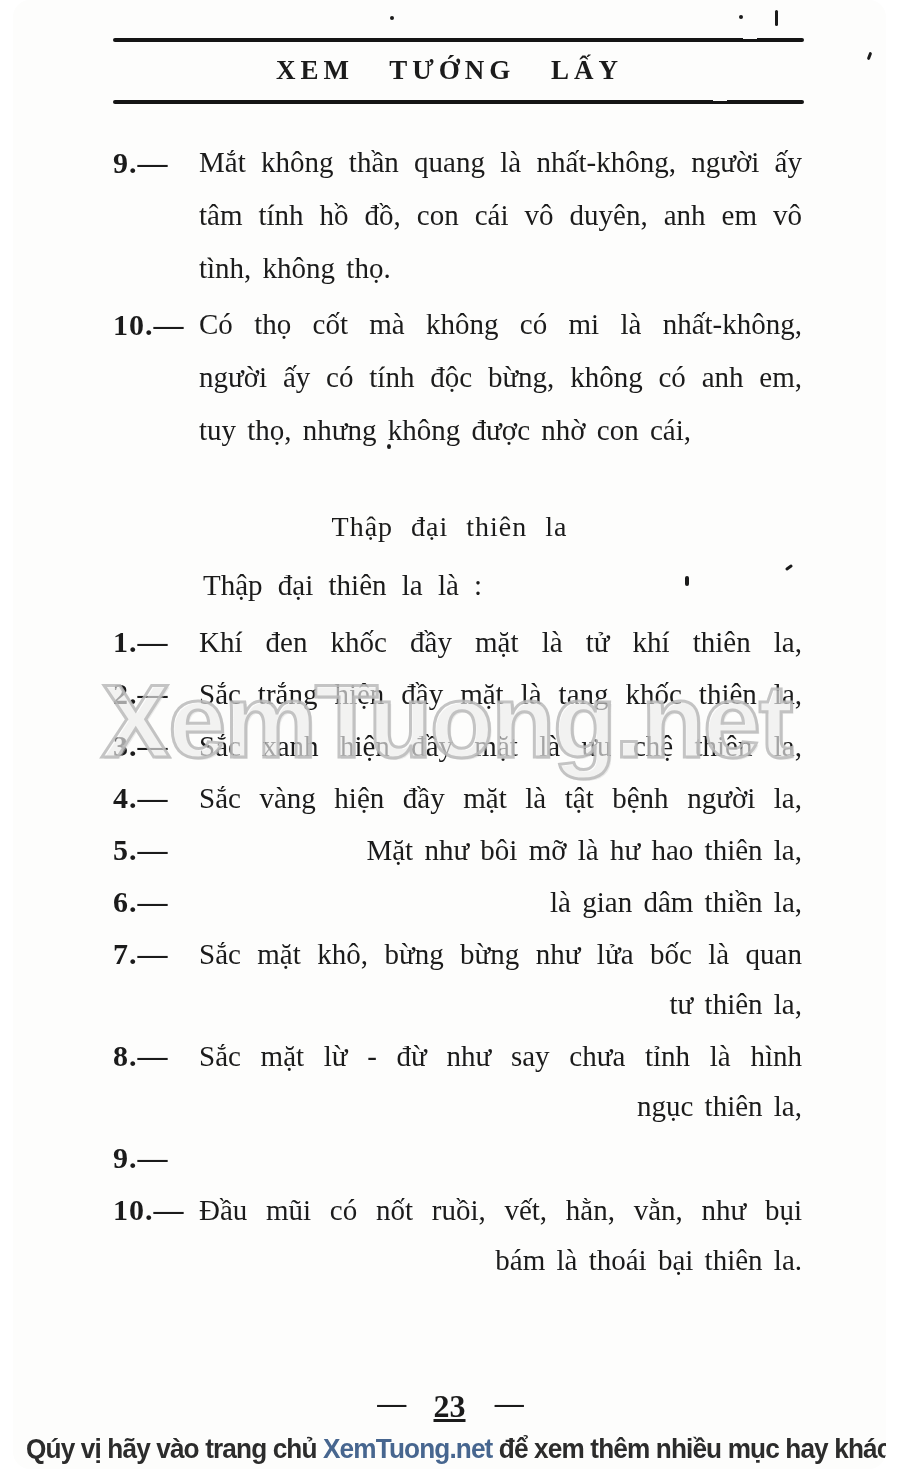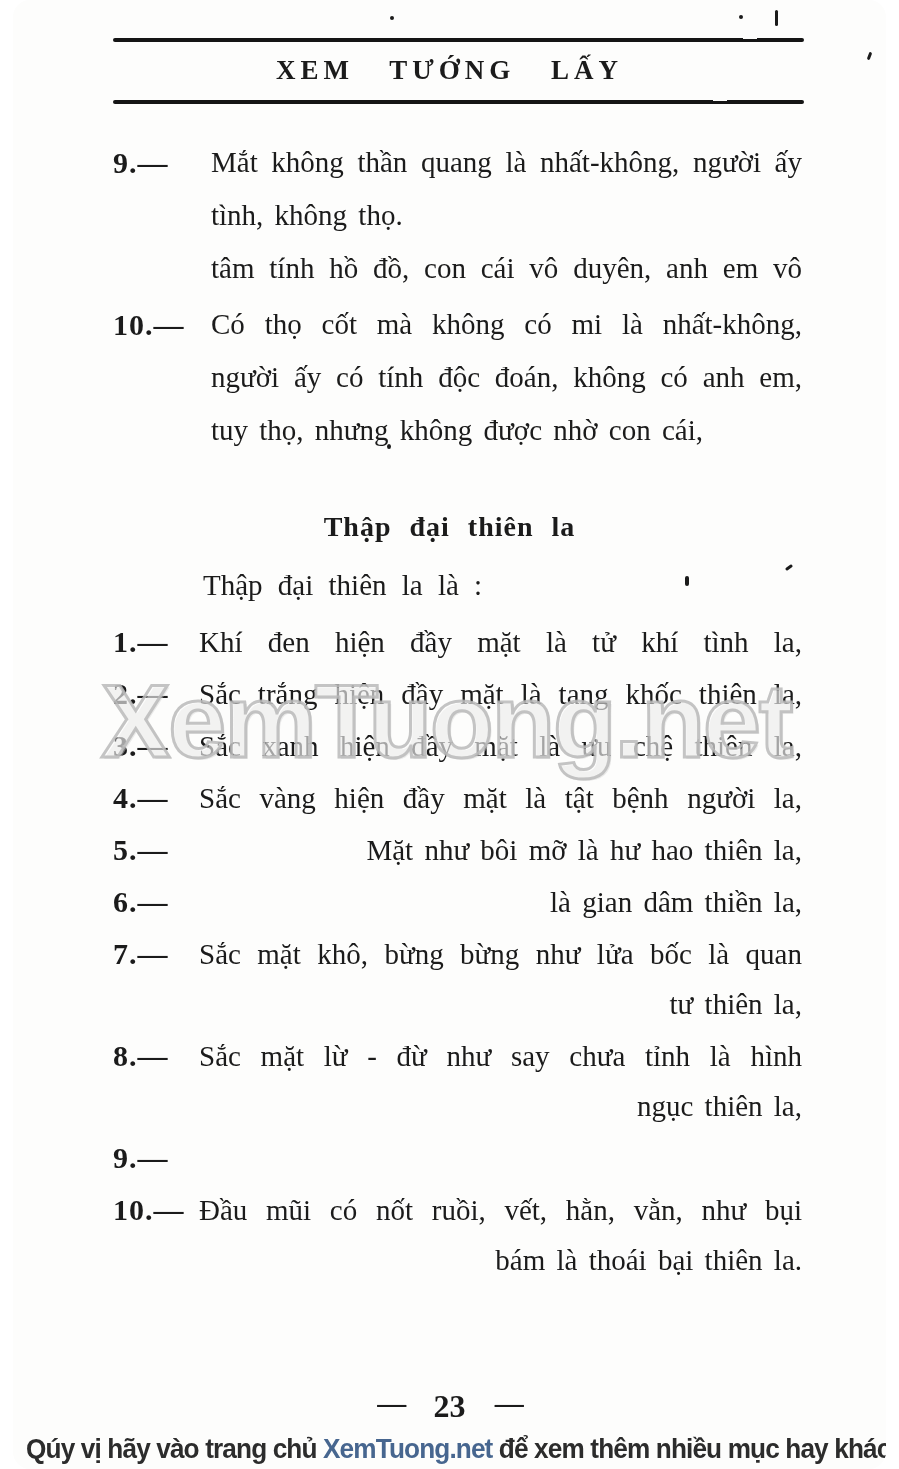--- a/index.html
+++ b/index.html
@@ -49,29 +49,29 @@
   .item + .item { margin-top: 3px; }
   .num {
     flex: 0 0 86px;
     font-weight: bold;
     font-size: 30px;
     line-height: 53px;
     letter-spacing: 1px;
     white-space: nowrap;
   }
   .body { flex: 1; font-size: 29px; }
-  .list1 .line { line-height: 53px; margin-left: 12px; }
+  .list1 .line { line-height: 53px; }
   .line { word-spacing: 4px; }
   .line.fill { text-align: justify; text-align-last: justify; }
   
   .section-heading {
     margin-top: 54px;
     text-align: center;
     font-size: 28px;
-    font-weight: bold;
+    font-weight: normal;
     word-spacing: 10px;
     letter-spacing: 1px;
   }
   .section-intro {
     margin: 26px 84px 0 190px;
     font-size: 29px;
     word-spacing: 8px;
   }
   .list2 { margin-top: 15px; }
   .list2 .num { line-height: 50px; }
@@ -106,20 +106,21 @@
   .page-number .dash {
     font-weight: bold;
     letter-spacing: -2px;
     position: relative;
     top: -4px;
   }
   .page-number .value {
     font-weight: bold;
     font-size: 32px;
     margin: 0 22px;
+    text-decoration: underline;
   }
   
   .footer {
     position: absolute;
     left: 0; right: 0;
     bottom: 4px;
     text-align: center;
     font-family: "Liberation Sans", "DejaVu Sans", sans-serif;
     font-size: 27px;
     font-weight: bold;
@@ -149,42 +150,42 @@
     <div class="rule rule-top"></div>
     <div class="page-title">XEM TƯỚNG LẤY</div>
     <div class="rule rule-bottom"></div>
   </div>
 
   <div class="content list1">
     <div class="item">
       <span class="num">9.—</span>
       <div class="body">
         <div class="line fill">Mắt không thần quang là nhất-không, người ấy</div>
+        <div class="line fill">tâm tính hồ đồ, con cái vô duyên, anh em vô</div>
         <div class="line">tình, không thọ.</div>
-        <div class="line fill">tâm tính hồ đồ, con cái vô duyên, anh em vô</div>
       </div>
     </div>
     <div class="item">
       <span class="num">10.—</span>
       <div class="body">
         <div class="line fill">Có thọ cốt mà không có mi là nhất-không,</div>
-        <div class="line fill">người ấy có tính độc đoán, không có anh em,</div>
+        <div class="line fill">người ấy có tính độc bừng, không có anh em,</div>
         <div class="line">tuy thọ, nhưng không được nhờ con cái,</div>
       </div>
     </div>
   </div>
 
   <div class="section-heading">Thập đại thiên la</div>
   <div class="section-intro">Thập đại thiên la là :</div>
 
   <div class="content list2">
     <div class="item">
       <span class="num">1.—</span>
       <div class="body">
-        <div class="line fill">Khí đen hiện đầy mặt là tử khí tình la,</div>
+        <div class="line fill">Khí đen khốc đầy mặt là tử khí thiên la,</div>
       </div>
     </div>
     <div class="item">
       <span class="num">2.—</span>
       <div class="body">
         <div class="line fill">Sắc trắng hiện đầy mặt là tang khốc thiên la,</div>
       </div>
     </div>
     <div class="item">
       <span class="num">3.—</span>

